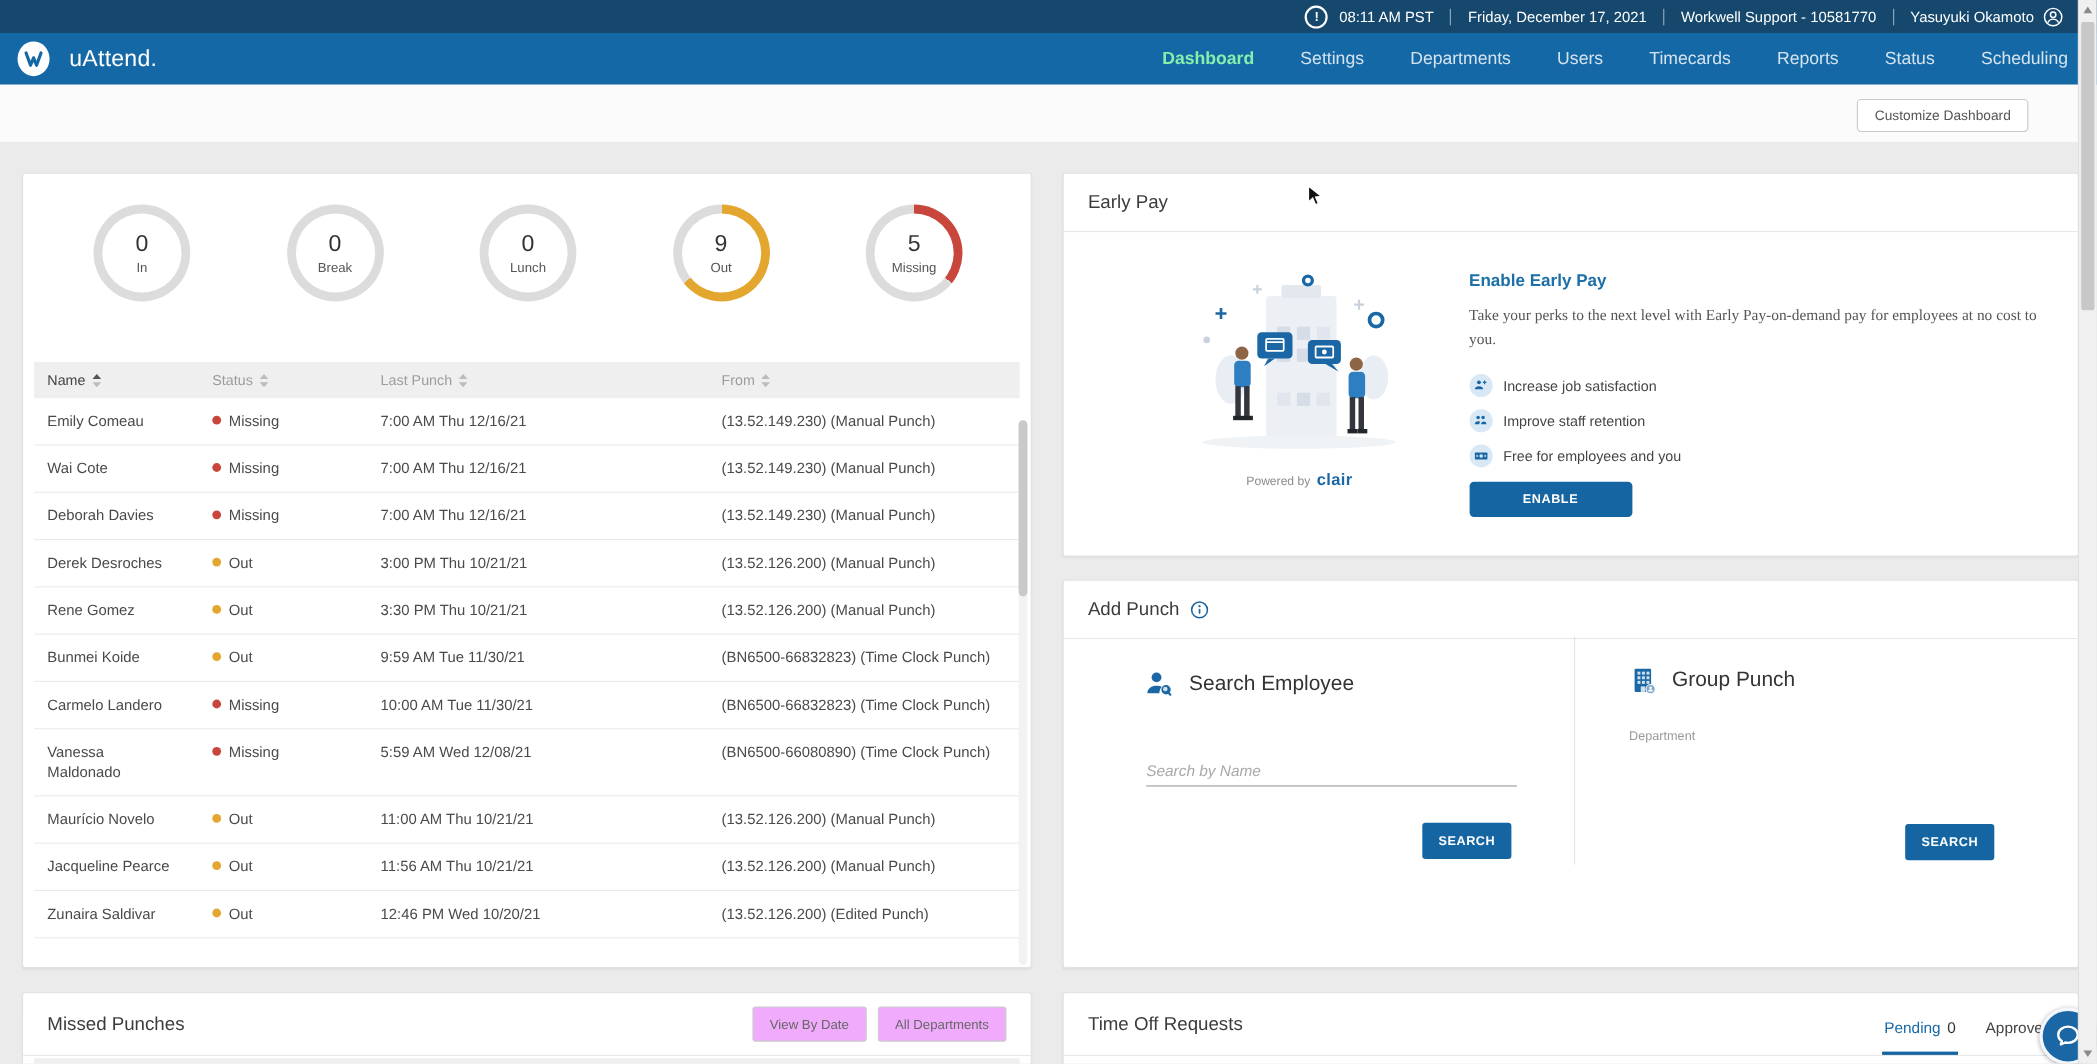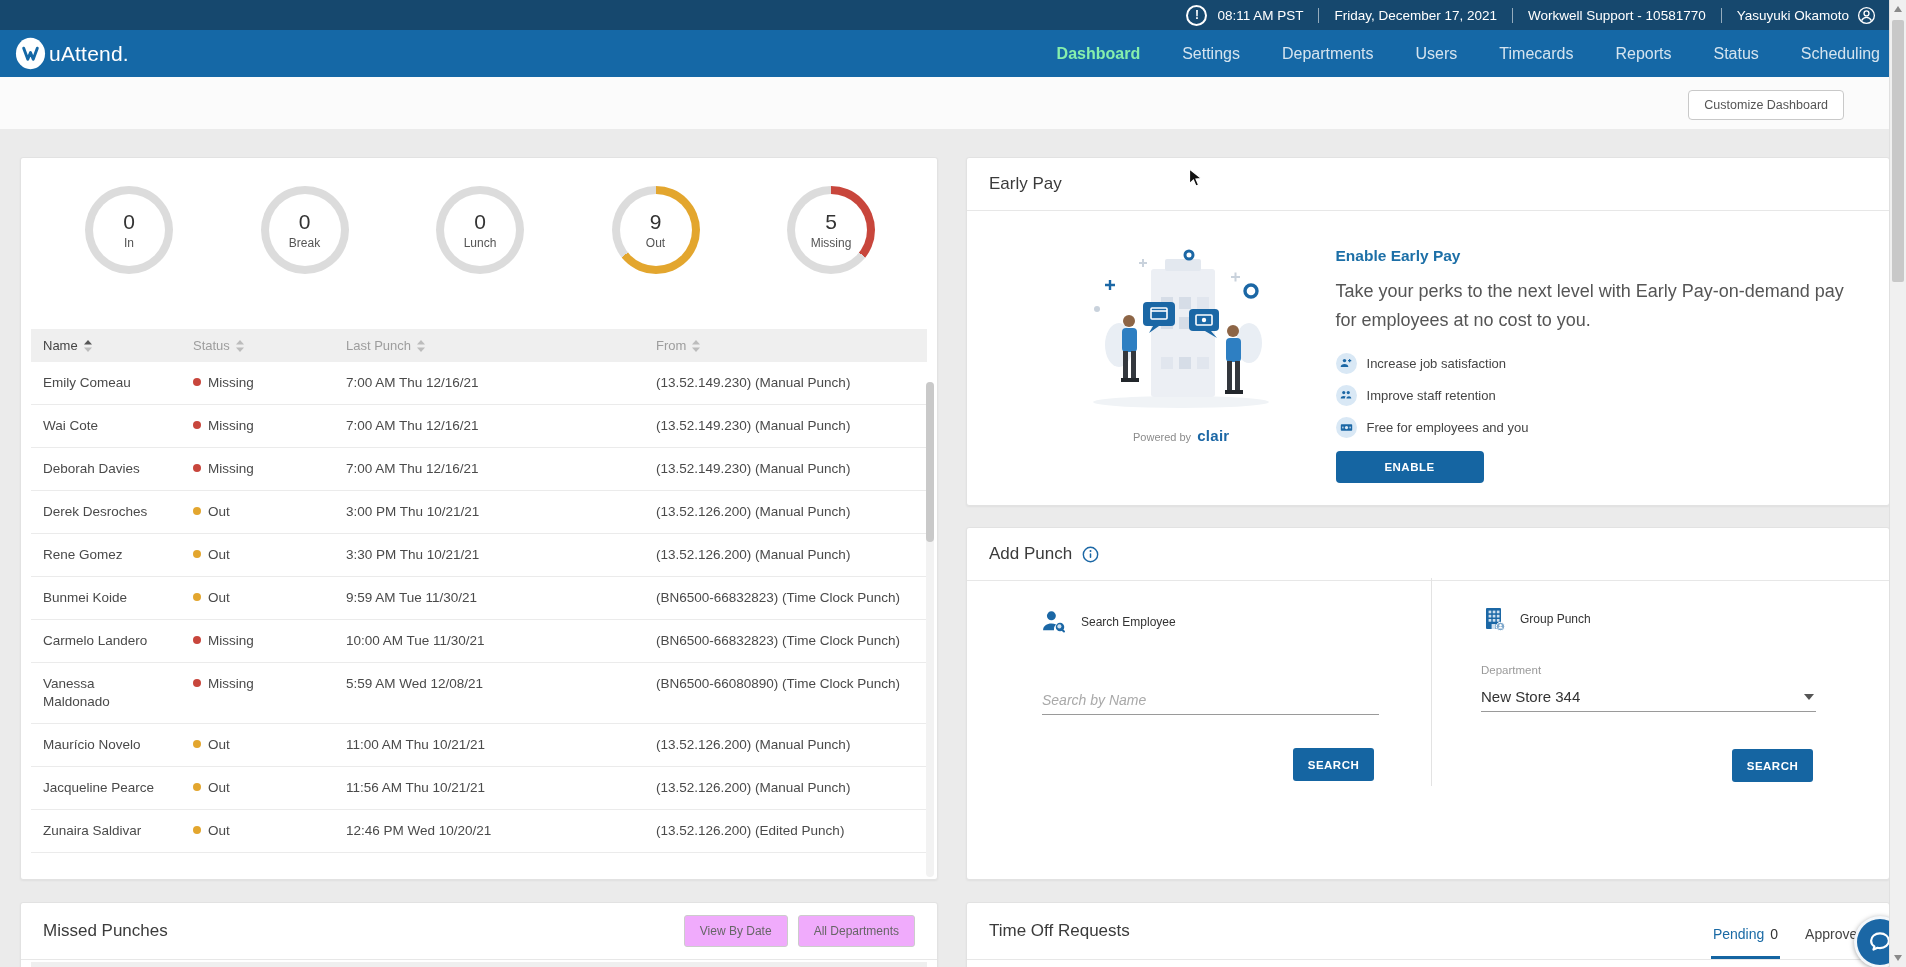--- a/index.html
+++ b/index.html
@@ -13,21 +13,21 @@
   .tb-item{display:flex;align-items:center;white-space:nowrap;}
   .tb-sep{width:1px;height:15px;background:rgba(255,255,255,.55);margin:0 15px;}
   .alert-badge{width:17px;height:17px;border:2px solid #fff;border-radius:50%;display:flex;
     align-items:center;justify-content:center;font-weight:bold;font-size:12px;color:#fff;margin-right:10px;}
   .tb-user svg{margin-left:8px;display:block;}
 
   
   .navbar{position:absolute;top:30px;left:0;width:1906px;height:47px;background:#1568a6;
     display:flex;align-items:center;padding:0 26px 0 14px;box-sizing:border-box;}
   .brand{display:flex;align-items:center;}
-  .brand-name{color:#fff;font-size:21px;margin-left:2px;letter-spacing:.2px;}
+  .brand-name{color:#fff;font-size:21px;margin-left:16px;letter-spacing:.2px;}
   .nav-menu{margin-left:auto;display:flex;align-items:center;gap:42px;}
   .nav-item{color:rgba(255,255,255,.82);font-size:16px;cursor:pointer;white-space:nowrap;}
   .nav-item.active{color:#86efac;font-weight:bold;}
 
   
   .subheader{position:absolute;top:77px;left:0;width:1889px;height:52px;background:#fbfbfb;}
   .customize-btn{position:absolute;top:90px;right:62px;background:#fff;border:1px solid #c9c9c9;
     border-radius:4px;color:#555;font-size:12.5px;padding:7px 15px;cursor:pointer;
     font-family:"Liberation Sans",sans-serif;}
 
@@ -65,31 +65,31 @@
   .inner-thumb{position:absolute;right:3px;top:224px;width:8px;height:160px;background:#c9c9c9;border-radius:4px;}
 
   
   .ep-body{display:flex;padding:36px 30px 0 96px;}
   .ep-illus{width:244px;text-align:center;}
   .powered{margin-top:6px;display:flex;align-items:baseline;justify-content:center;gap:6px;}
   .powered .pw{font-size:11px;color:#8b8b8b;}
   .powered .pw-brand{font-size:15px;color:#1b67a5;font-weight:bold;letter-spacing:.3px;}
   .ep-text{margin-left:36px;width:540px;padding-top:0;}
   .ep-heading{color:#1c6fa7;font-size:15.5px;font-weight:bold;margin:0 0 12px;}
-  .ep-para{font-size:18px;color:#555;line-height:1.6;margin:0 0 18px;width:520px;}
+  .ep-para{font-size:14px;color:#555;line-height:1.6;margin:0 0 18px;width:520px;font-family:Liberation Serif, serif;}
   .ep-bullet{display:flex;align-items:center;margin-bottom:11px;}
   .ep-bullet .bicon{width:21px;height:21px;border-radius:50%;background:#d9e8f5;display:flex;
     align-items:center;justify-content:center;}
   .ep-bullet .blabel{font-size:13px;color:#454545;margin-left:10px;}
   .btn-primary{background:#1565a2;color:#fff;border:none;border-radius:3px;font-size:11.5px;
     font-weight:bold;letter-spacing:.5px;cursor:pointer;font-family:"Liberation Sans",sans-serif;}
   .enable-btn{display:block;margin-top:13px;width:148px;height:32px;border-radius:4px;}
 
   
-  .ap-title{position:absolute;display:flex;align-items:center;gap:13px;font-size:12px;color:#333;}
+  .ap-title{position:absolute;display:flex;align-items:center;gap:13px;font-size:19px;color:#333;}
   .ap-divider{position:absolute;left:464px;top:50px;height:208px;width:1px;background:#e3e3e3;}
   .ap-input-wrap{position:absolute;left:75px;top:158px;width:337px;}
   .ap-input{width:100%;border:none;border-bottom:1px solid #9a9a9a;outline:none;font-size:14px;
     color:#333;padding:6px 0;background:transparent;font-family:"Liberation Sans",sans-serif;font-style:italic;}
   .ap-input::placeholder{color:#a9a9a9;}
   .ap-dept-label{position:absolute;left:514px;top:136px;font-size:11.5px;color:#9a9a9a;}
   .ap-select{position:absolute;left:514px;top:154px;width:335px;border-bottom:1px solid #9a9a9a;
     padding:6px 0;font-size:15px;color:#333;display:flex;justify-content:space-between;
     align-items:center;cursor:pointer;}
   .caret{width:0;height:0;border-left:5px solid transparent;border-right:5px solid transparent;
@@ -451,24 +451,20 @@
           <rect x="11.7" y="13" width="2.7" height="2.7" fill="#cfe0ef"></rect>
           <rect x="15.8" y="13" width="2.7" height="2.7" fill="#cfe0ef"></rect>
           <rect x="10.6" y="18" width="4" height="5" fill="#cfe0ef"></rect>
           <circle cx="19.5" cy="20.5" r="4.2" fill="#7fa8cc" stroke="#fff" stroke-width="1"></circle>
           <circle cx="19.5" cy="19.3" r="1.2" fill="#fff"></circle>
           <path d="M17.2 22.6c.3-1.3 1.2-1.9 2.3-1.9s2 .6 2.3 1.9z" fill="#fff"></path>
         </svg>
       <span>Group Punch</span>
     </div>
     <div class="ap-dept-label">Department</div>
-    <div class="ap-select">
-      <span>New Store 344</span>
-      <span class="caret"></span>
-    </div>
     <button class="btn-primary ap-search" style="left:765px;top:221px;">SEARCH</button>
   </div>
 
   <div class="card" id="missed-card">
     <div class="card-header mp-header">
       <span>Missed Punches</span>
       <span class="hdr-btns">
         <button class="hdr-btn">View By Date</button>
         <button class="hdr-btn">All Departments</button>
       </span>

